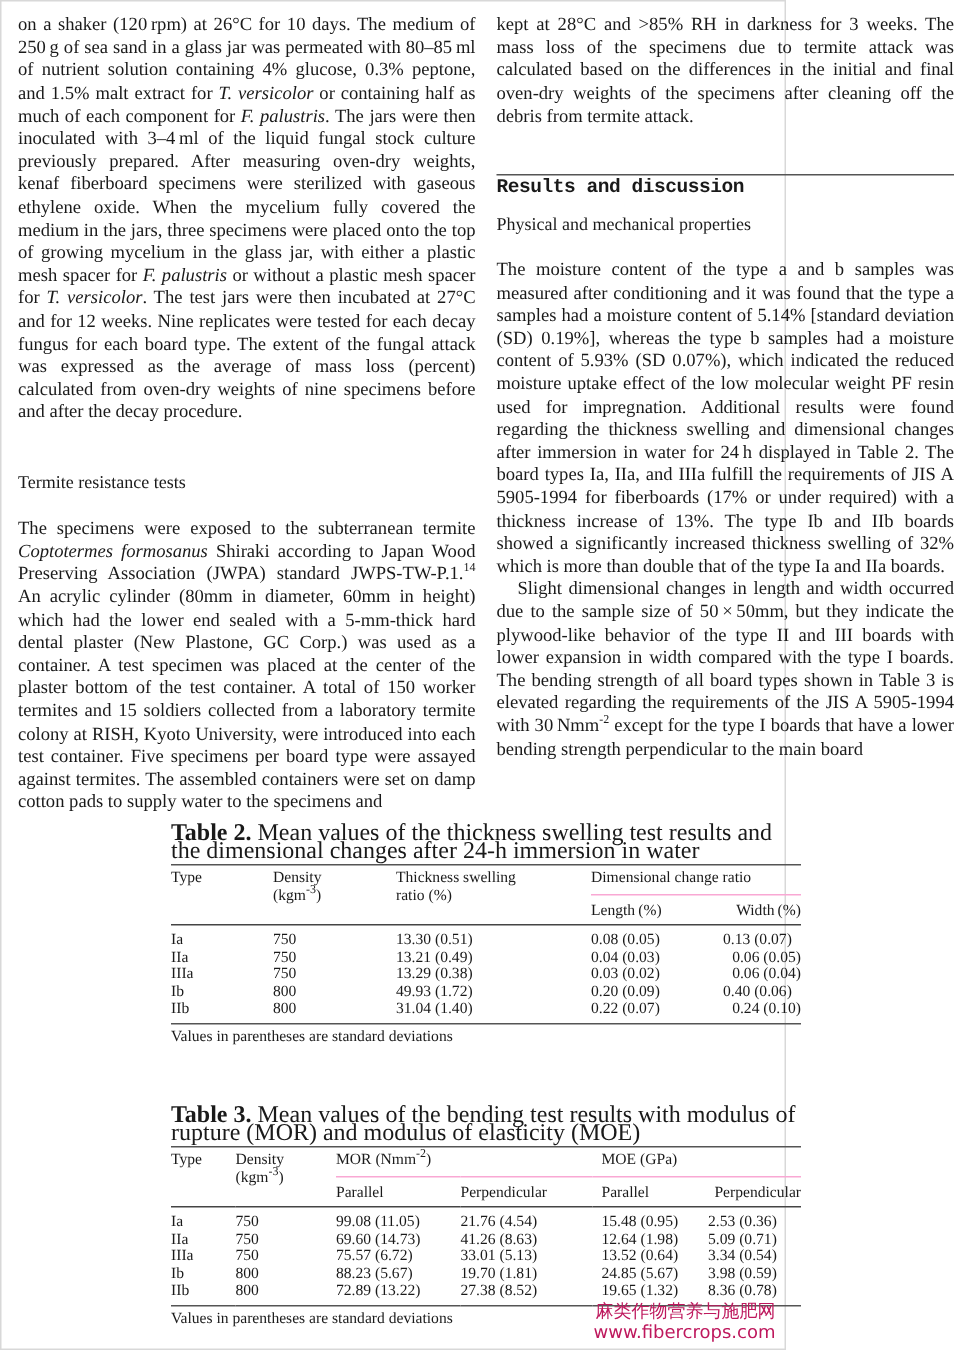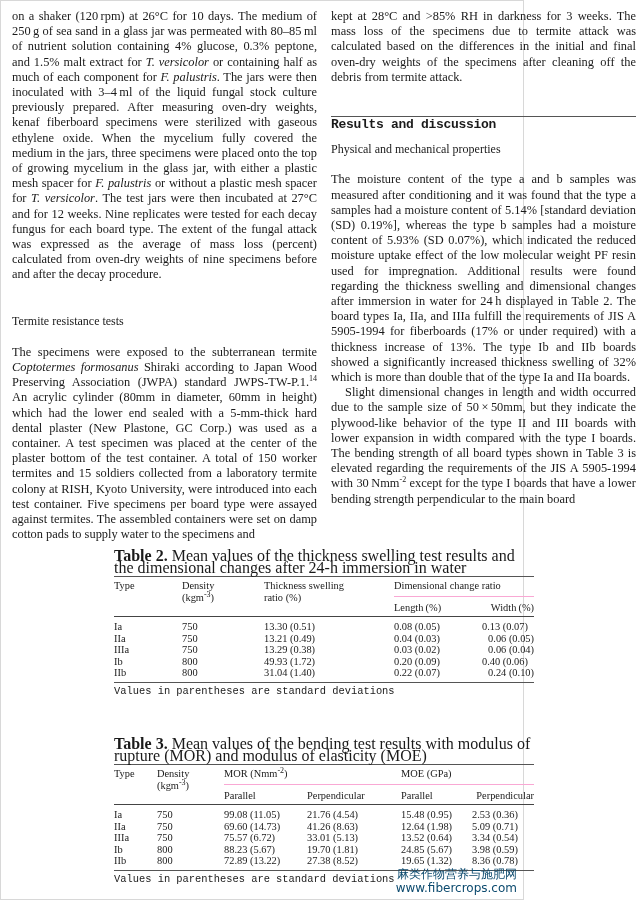--- a/index.html
+++ b/index.html
@@ -23,22 +23,22 @@
   .caption { font-size: 16px; line-height: 12px; }
   .caption b { font-weight: bold; }
   .rule { border-top: 1px solid #555; }
   .rule-thick { border-top: 1.6px solid #444; }
   table { width: 100%; border-collapse: collapse; }
   td, th { font-weight: normal; text-align: left; padding: 0; vertical-align: top; white-space: nowrap; }
   .hdr td { padding-top: 3px; }
   .subhdr td { padding-top: 5px; padding-bottom: 3px; }
   .body-first td { padding-top: 4px; }
   .subrule { border-top: 1px solid #f9a8d4; }
-  .foot { padding-top: 3px; font-family: Liberation Mono, monospace; }
-  .watermark { position: absolute; right: 6px; top: 866px; font-family: "DejaVu Sans", sans-serif; font-size: 12px; line-height: 14px; color: #0c4a6e; text-align: right; }
+  .foot { padding-top: 3px; }
+  .watermark { position: absolute; right: 6px; top: 866px; font-family: "DejaVu Sans", sans-serif; font-size: 12px; line-height: 14px; color: #be185d; text-align: right; }
 </style>
 </head>
 <body>
 
 <div class="page">
 
   <div class="col col-left">
     <p><span>on a shaker (120 rpm) at 26°C for 10 days. The medium of 250 g of sea sand in a glass jar was permeated with 80–85 ml of nutrient solution containing 4% glucose, 0.3% peptone, and 1.5% malt extract for </span><i>T. versicolor</i><span> or containing half as much of each component for </span><i>F. palustris</i><span>. The jars were then inoculated with 3–4 ml of the liquid fungal stock culture previously prepared. After measuring oven-dry weights, kenaf fiberboard specimens were sterilized with gaseous ethylene oxide. When the mycelium fully covered the medium in the jars, three specimens were placed onto the top of growing mycelium in the glass jar, with either a plastic mesh spacer for </span><i>F. palustris</i><span> or without a plastic mesh spacer for </span><i>T. versicolor</i><span>. The test jars were then incubated at 27°C and for 12 weeks. Nine replicates were tested for each decay fungus for each board type. The extent of the fungal attack was expressed as the average of mass loss (percent) calculated from oven-dry weights of nine specimens before and after the decay procedure.</span></p>
 
     <p class="subhead" style="margin-top:31px;">Termite resistance tests</p>

